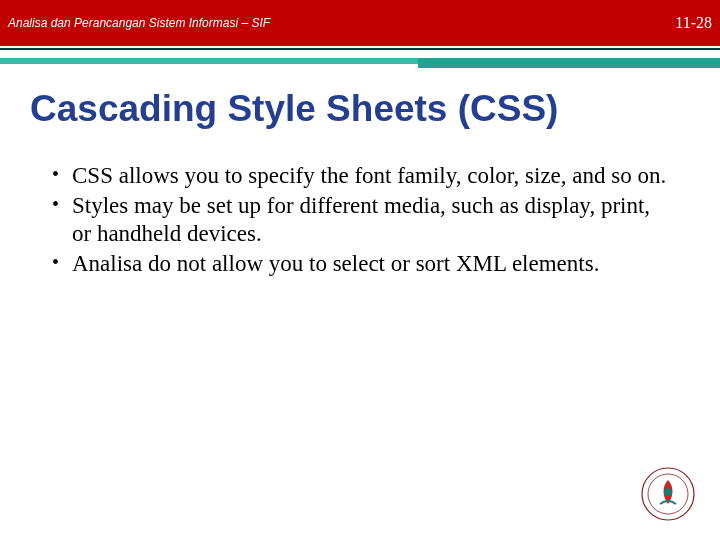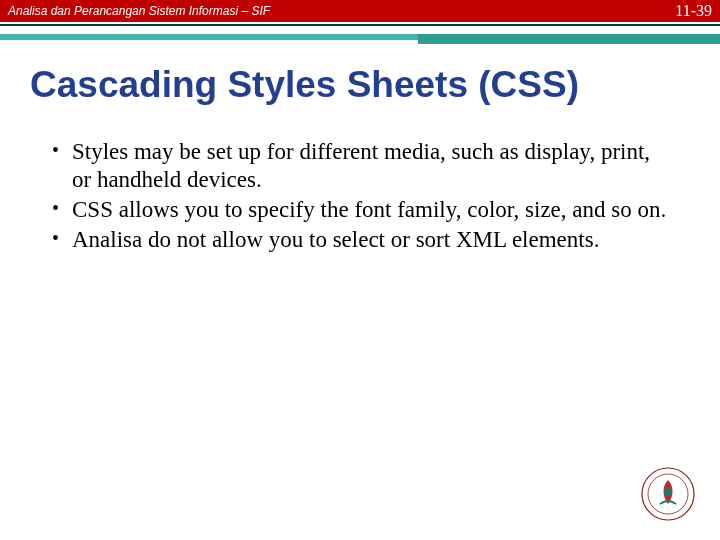--- a/index.html
+++ b/index.html
@@ -15,21 +15,21 @@
     width: 720px;
     height: 540px;
     position: relative;
   }
   .topbar {
     background: #c00000;
     height: 22px;
     display: flex;
     justify-content: space-between;
     align-items: center;
-    padding: 0 8px;
+    padding: 12px 8px;
     color: #fff;
     font-family: 'Trebuchet MS', Arial, sans-serif;
     font-size: 12px;
     font-style: italic;
   }
   .topbar .page {
     font-style: normal;
     font-size: 16px;
     font-family: Georgia, serif;
   }
@@ -101,35 +101,35 @@
     height: 56px;
   }
 </style>
 </head>
 <body>
 
 <div class="slide">
 
   <div class="topbar">
     <span>Analisa dan Perancangan Sistem Informasi – SIF</span>
-    <span class="page">11-39</span>
+    <span class="page">11-28</span>
   </div>
 
   <div class="rule-block">
     <div class="rule-dark"></div>
     <div class="rule-teal"></div>
     <div class="rule-teal-short"></div>
   </div>
 
-  <div class="title">Cascading Styles Sheets (CSS)</div>
+  <div class="title">Cascading Style Sheets (CSS)</div>
 
   <div class="content">
     <ul>
+      <li>CSS allows you to specify the font family, color, size, and so on.</li>
       <li>Styles may be set up for different media, such as display, print, or handheld devices.</li>
-      <li>CSS allows you to specify the font family, color, size, and so on.</li>
       <li>Analisa do not allow you to select or sort XML elements.</li>
     </ul>
   </div>
 
   <div class="logo">
     <svg viewBox="0 0 56 56" width="56" height="56">
       <circle cx="28" cy="28" r="26" fill="none" stroke="#8a1e1e" stroke-width="1.2"></circle>
       <circle cx="28" cy="28" r="20" fill="none" stroke="#8a1e1e" stroke-width="0.8"></circle>
       <path d="M28 14 C22 20 22 30 28 38 C34 30 34 20 28 14 Z" fill="#c00000" opacity="0.85"></path>
       <circle cx="28" cy="26" r="4" fill="#1e7a6e"></circle>

